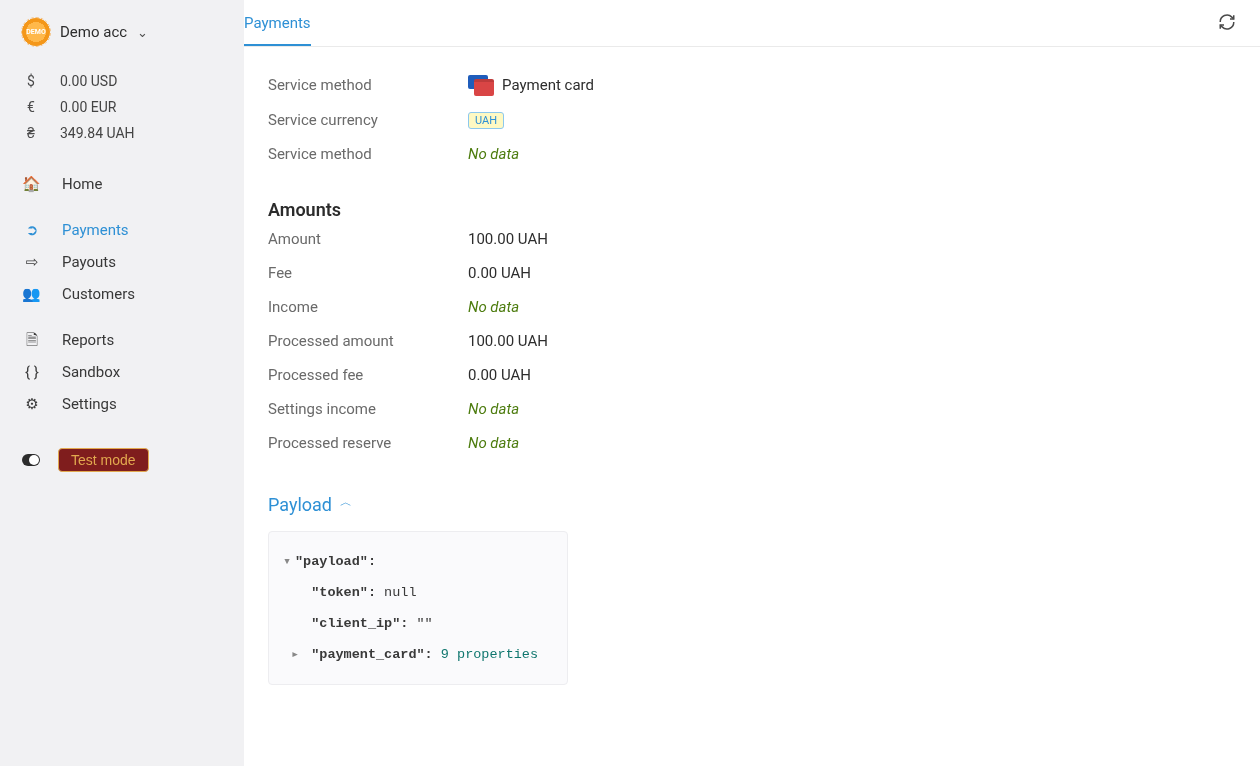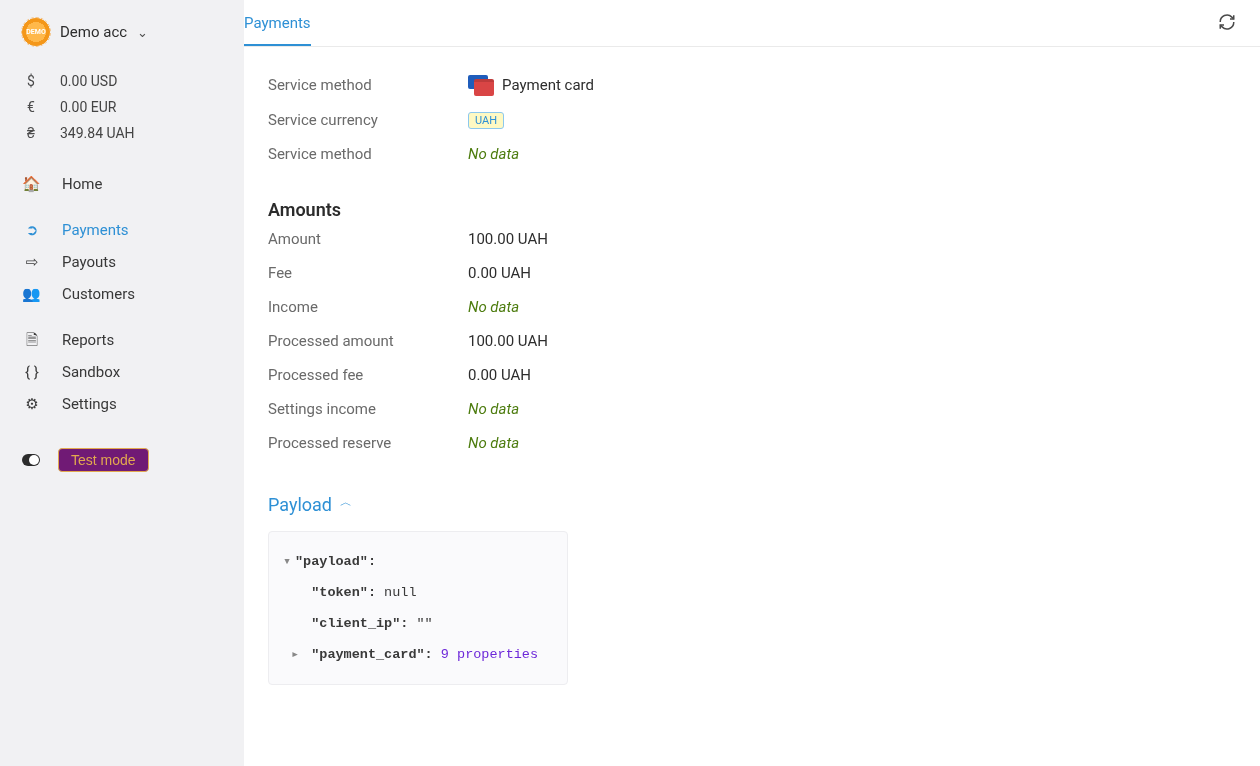--- a/index.html
+++ b/index.html
@@ -131,21 +131,21 @@
     content:"";
     position:absolute;
     right:1px; top:1px;
     width:10px; height:10px;
     background:#fff;
     border-radius:50%;
   }
   .test-mode-btn {
     border: 1px solid #e2a94f;
     color: #e2a94f;
-    background: #701a75;
+    background: #7f1d1d;
     border-radius: 4px;
     padding: 3px 12px;
     font-size: 14px;
     cursor: pointer;
   }
 
   
   .main {
     margin-left: 244px;
     height: 766px;
@@ -271,21 +271,21 @@
     line-height: 2.3;
   }
   .json-block .row{
     white-space: pre;
   }
   .json-block .tri{
     color:#888; display:inline-block; width:12px;
   }
   .json-block .key{ font-weight:700; }
   .json-block .val{ }
-  .json-block .count{ color:#6d28d9; }
+  .json-block .count{ color:#0f766e; }
 
 </style>
 </head>
 <body>
 
 <div class="sidebar">
   <div class="account-switch">
     <span class="logo-circle"></span>
     <span class="label">Demo acc</span>
     <span class="chev">⌄</span>

